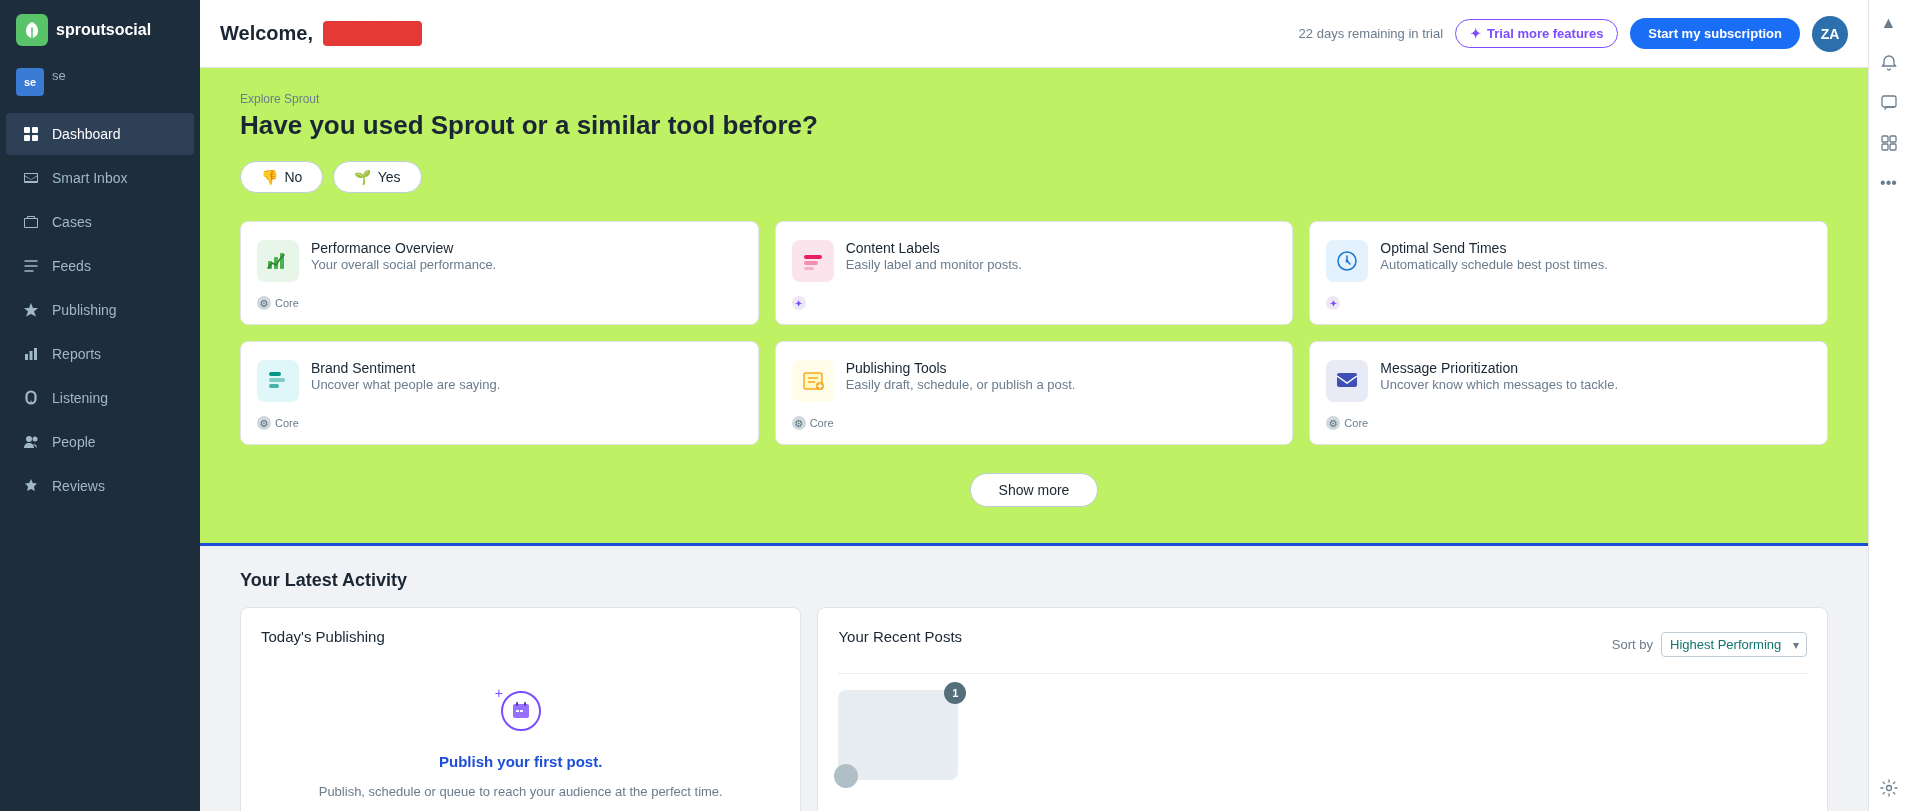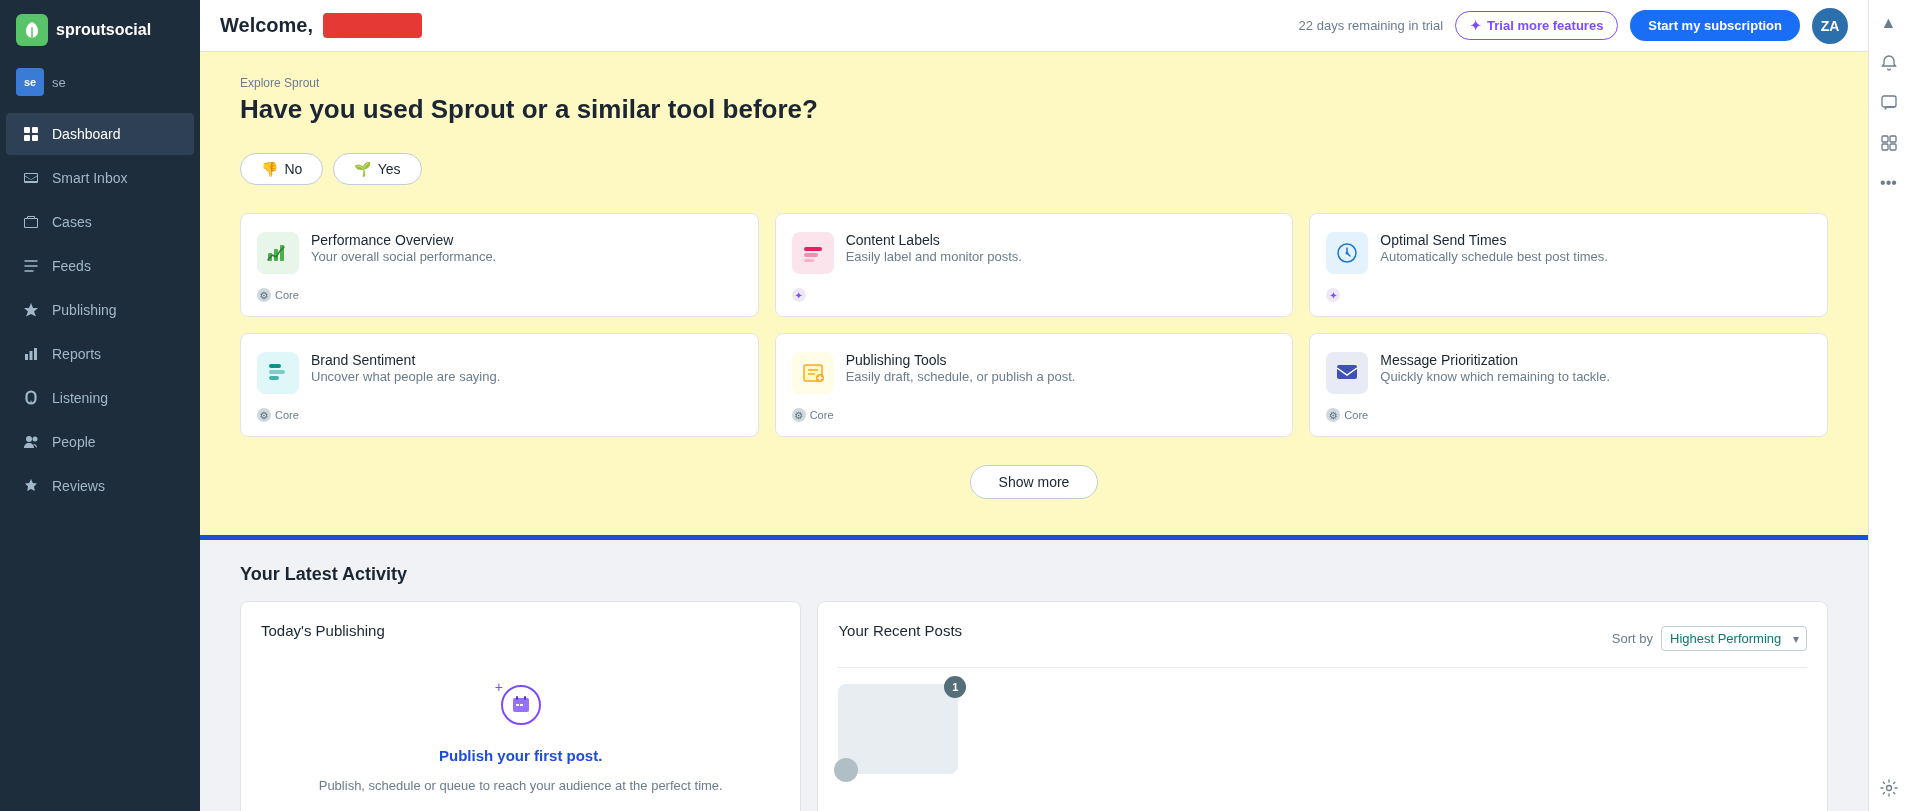--- a/index.html
+++ b/index.html
@@ -17,21 +17,20 @@
     }
     .sidebar-logo {
       padding: 14px 16px;
       display: flex;
       align-items: center;
       gap: 8px;
     }
     .sidebar-org {
       padding: 8px 16px;
       display: flex;
-      align-items: center;
       gap: 8px;
     }
     .org-avatar {
       width: 28px; height: 28px;
       background: #3a7bd5;
       border-radius: 4px;
       display: flex; align-items: center; justify-content: center;
       color: white; font-size: 11px; font-weight: 700;
     }
     .org-name {
@@ -94,21 +93,21 @@
       overflow: hidden;
     }
 
     
     .topbar {
       background: #fff;
       border-bottom: 1px solid #e0e4e8;
       display: flex;
       align-items: center;
       padding: 0 20px;
-      height: 52px;
+      height: 68px;
       gap: 12px;
     }
     .topbar-welcome {
       font-size: 20px;
       font-weight: 700;
       color: #1a2633;
       flex: 1;
       display: flex;
       align-items: center;
       gap: 10px;
@@ -162,35 +161,35 @@
     
     .content {
       flex: 1;
       overflow-y: auto;
       padding: 0;
       background: #f0f2f5;
     }
 
     
     .explore-section {
-      background: #fef9c3;
-      border-bottom: 5px solid #1d4ed8;
+      background: #bef264;
+      border-bottom: 3px solid #1d4ed8;
       padding: 24px 40px 32px;
       margin-bottom: 0;
     }
     .explore-label {
       font-size: 12px;
       color: #6b7c8d;
       margin-bottom: 4px;
     }
     .explore-title {
       font-size: 26px;
       font-weight: 700;
       color: #1a2633;
-      margin-bottom: 28px;
+      margin-bottom: 20px;
     }
     .yes-no-btns {
       display: flex;
       gap: 10px;
       margin-bottom: 28px;
     }
     .btn-yesno {
       border: 1.5px solid #c0cdd6;
       background: #fff;
       border-radius: 20px;
@@ -678,21 +677,21 @@
         <div class="feature-card">
           <div class="feature-card-header">
             <div class="feature-icon darkblue">
               <svg width="24" height="24" viewBox="0 0 24 24" fill="none">
                 <rect x="2" y="4" width="20" height="14" rx="2" fill="#3f51b5"></rect>
                 <path d="M2 7l10 7 10-7" stroke="white" stroke-width="1.5" fill="none"></path>
               </svg>
             </div>
             <div>
               <div class="feature-title">Message Prioritization</div>
-              <div class="feature-desc">Quickly know which remaining to tackle.</div>
+              <div class="feature-desc">Uncover know which messages to tackle.</div>
             </div>
           </div>
           <div class="feature-badge">
             <span class="badge-icon gray">⚙</span>
             <span class="badge-core">Core</span>
           </div>
         </div>
       </div>
 
       <div class="show-more-row">

